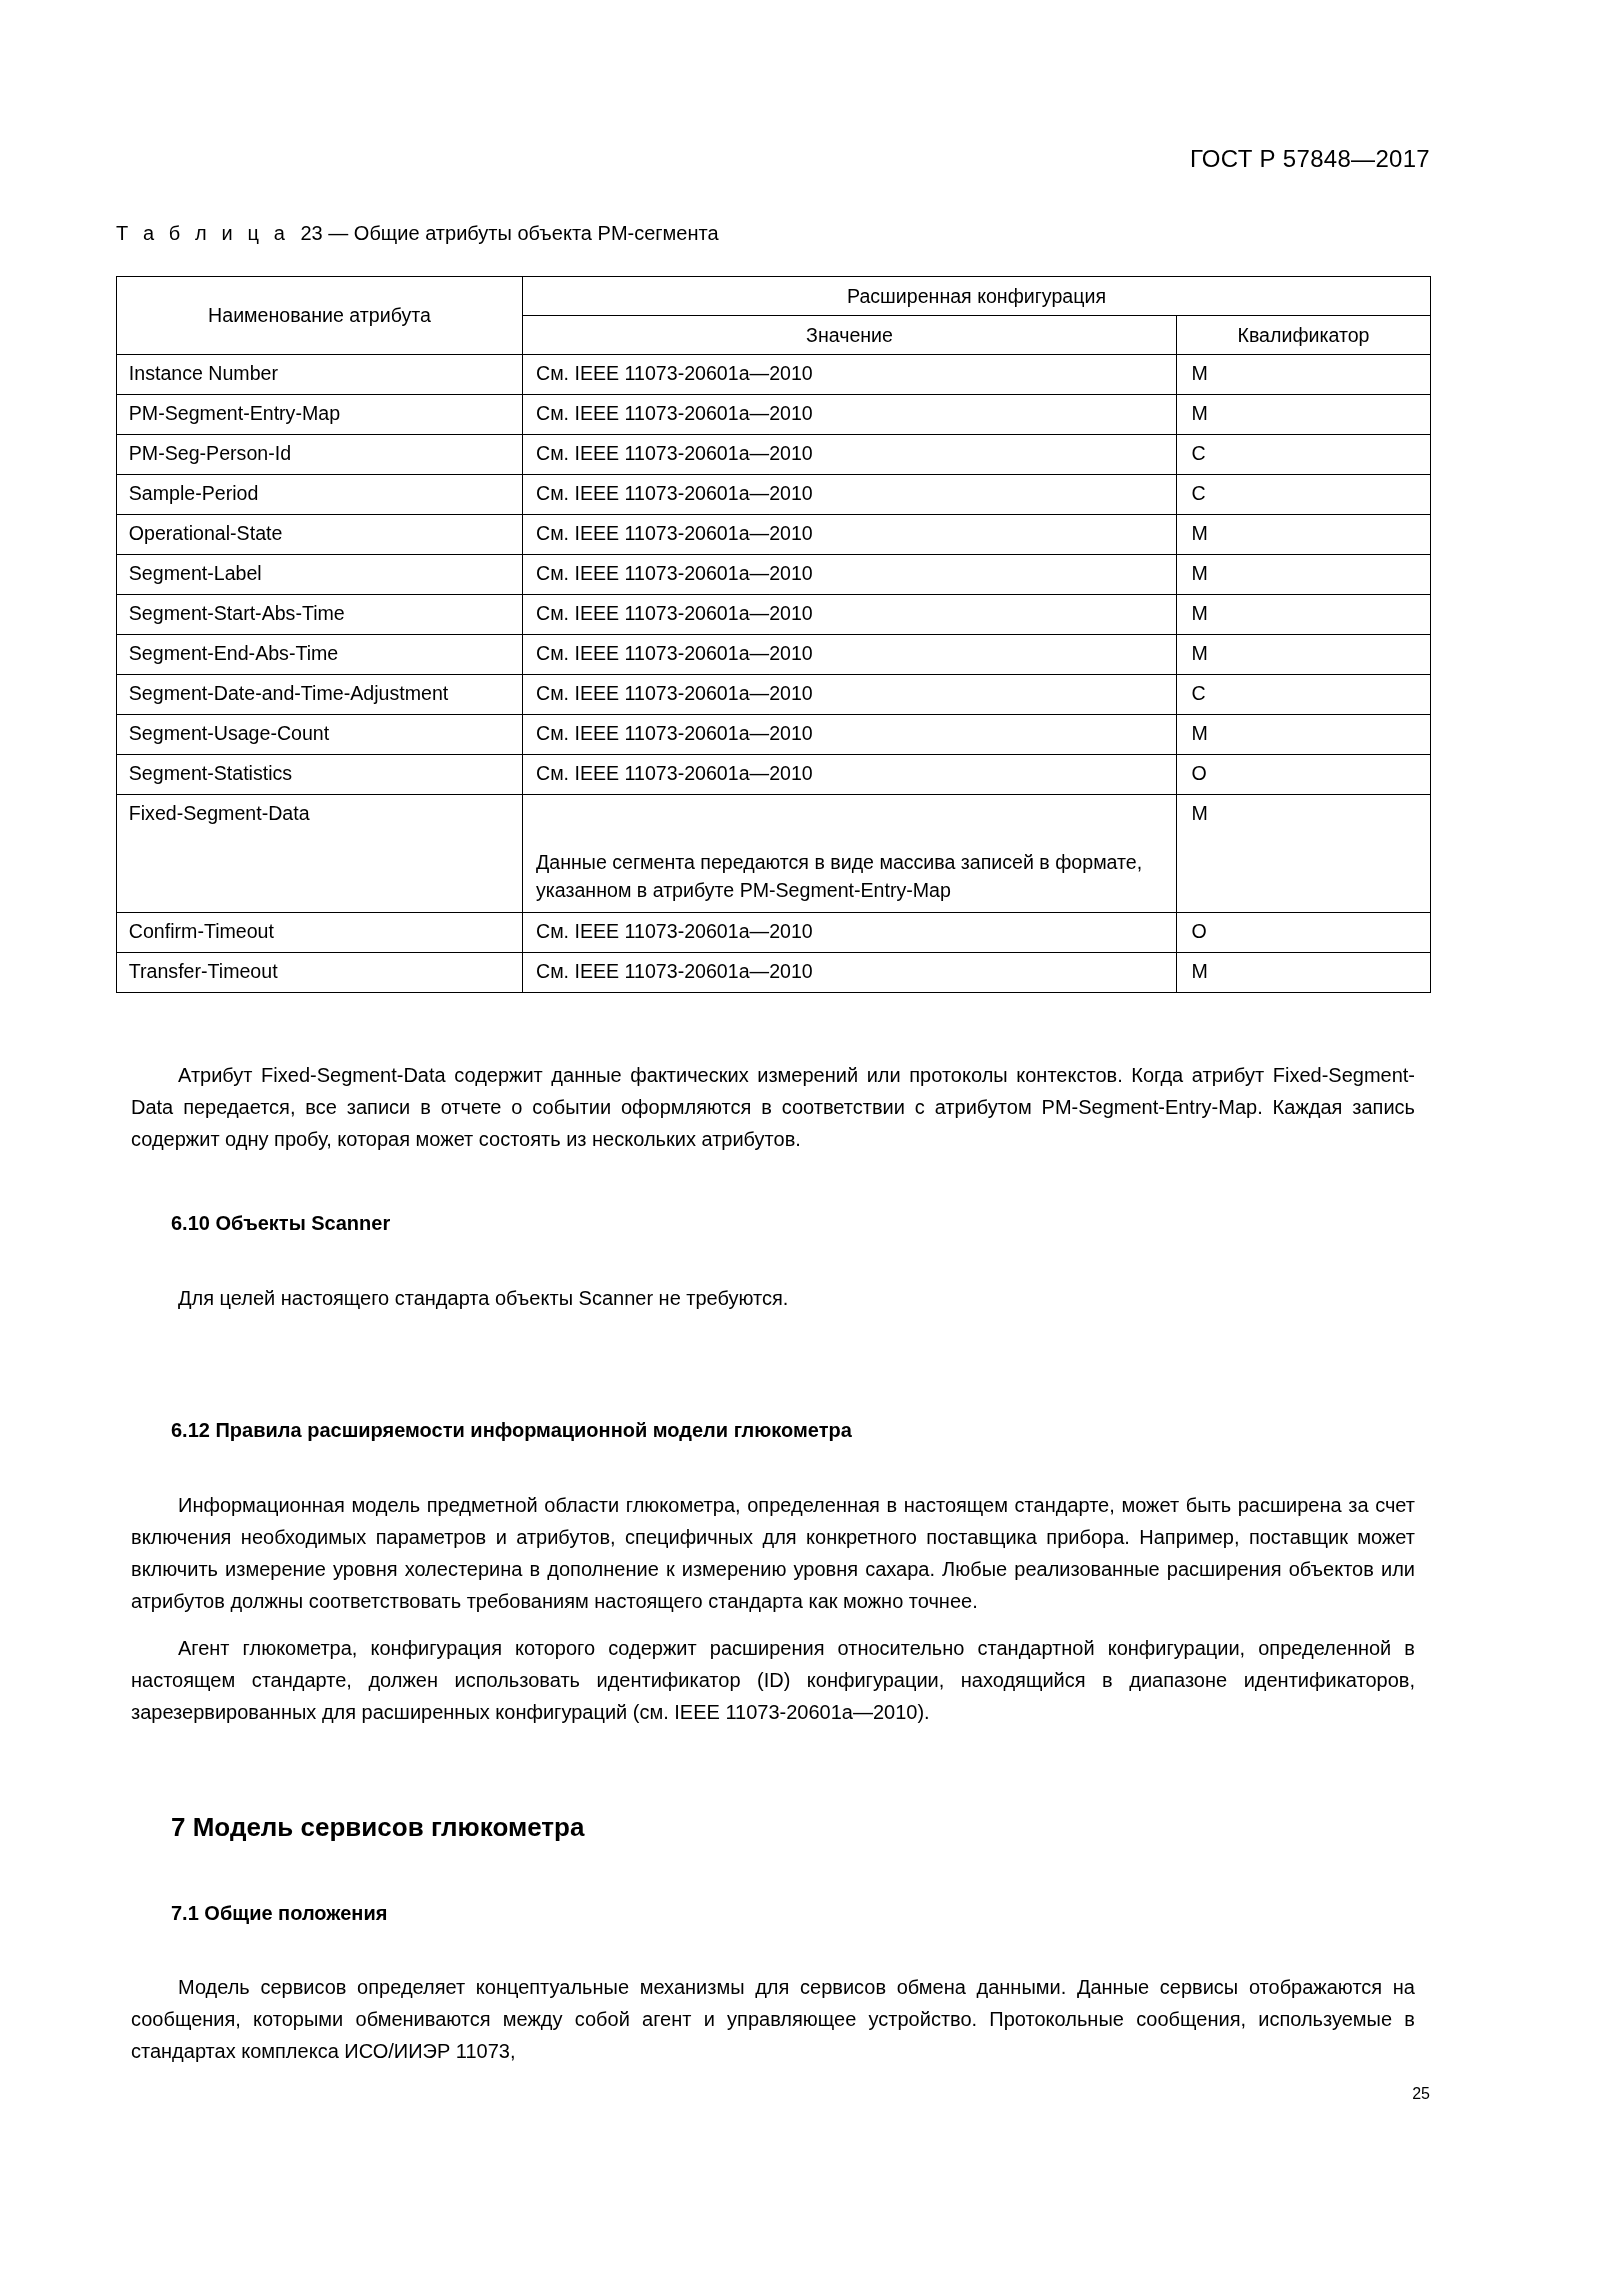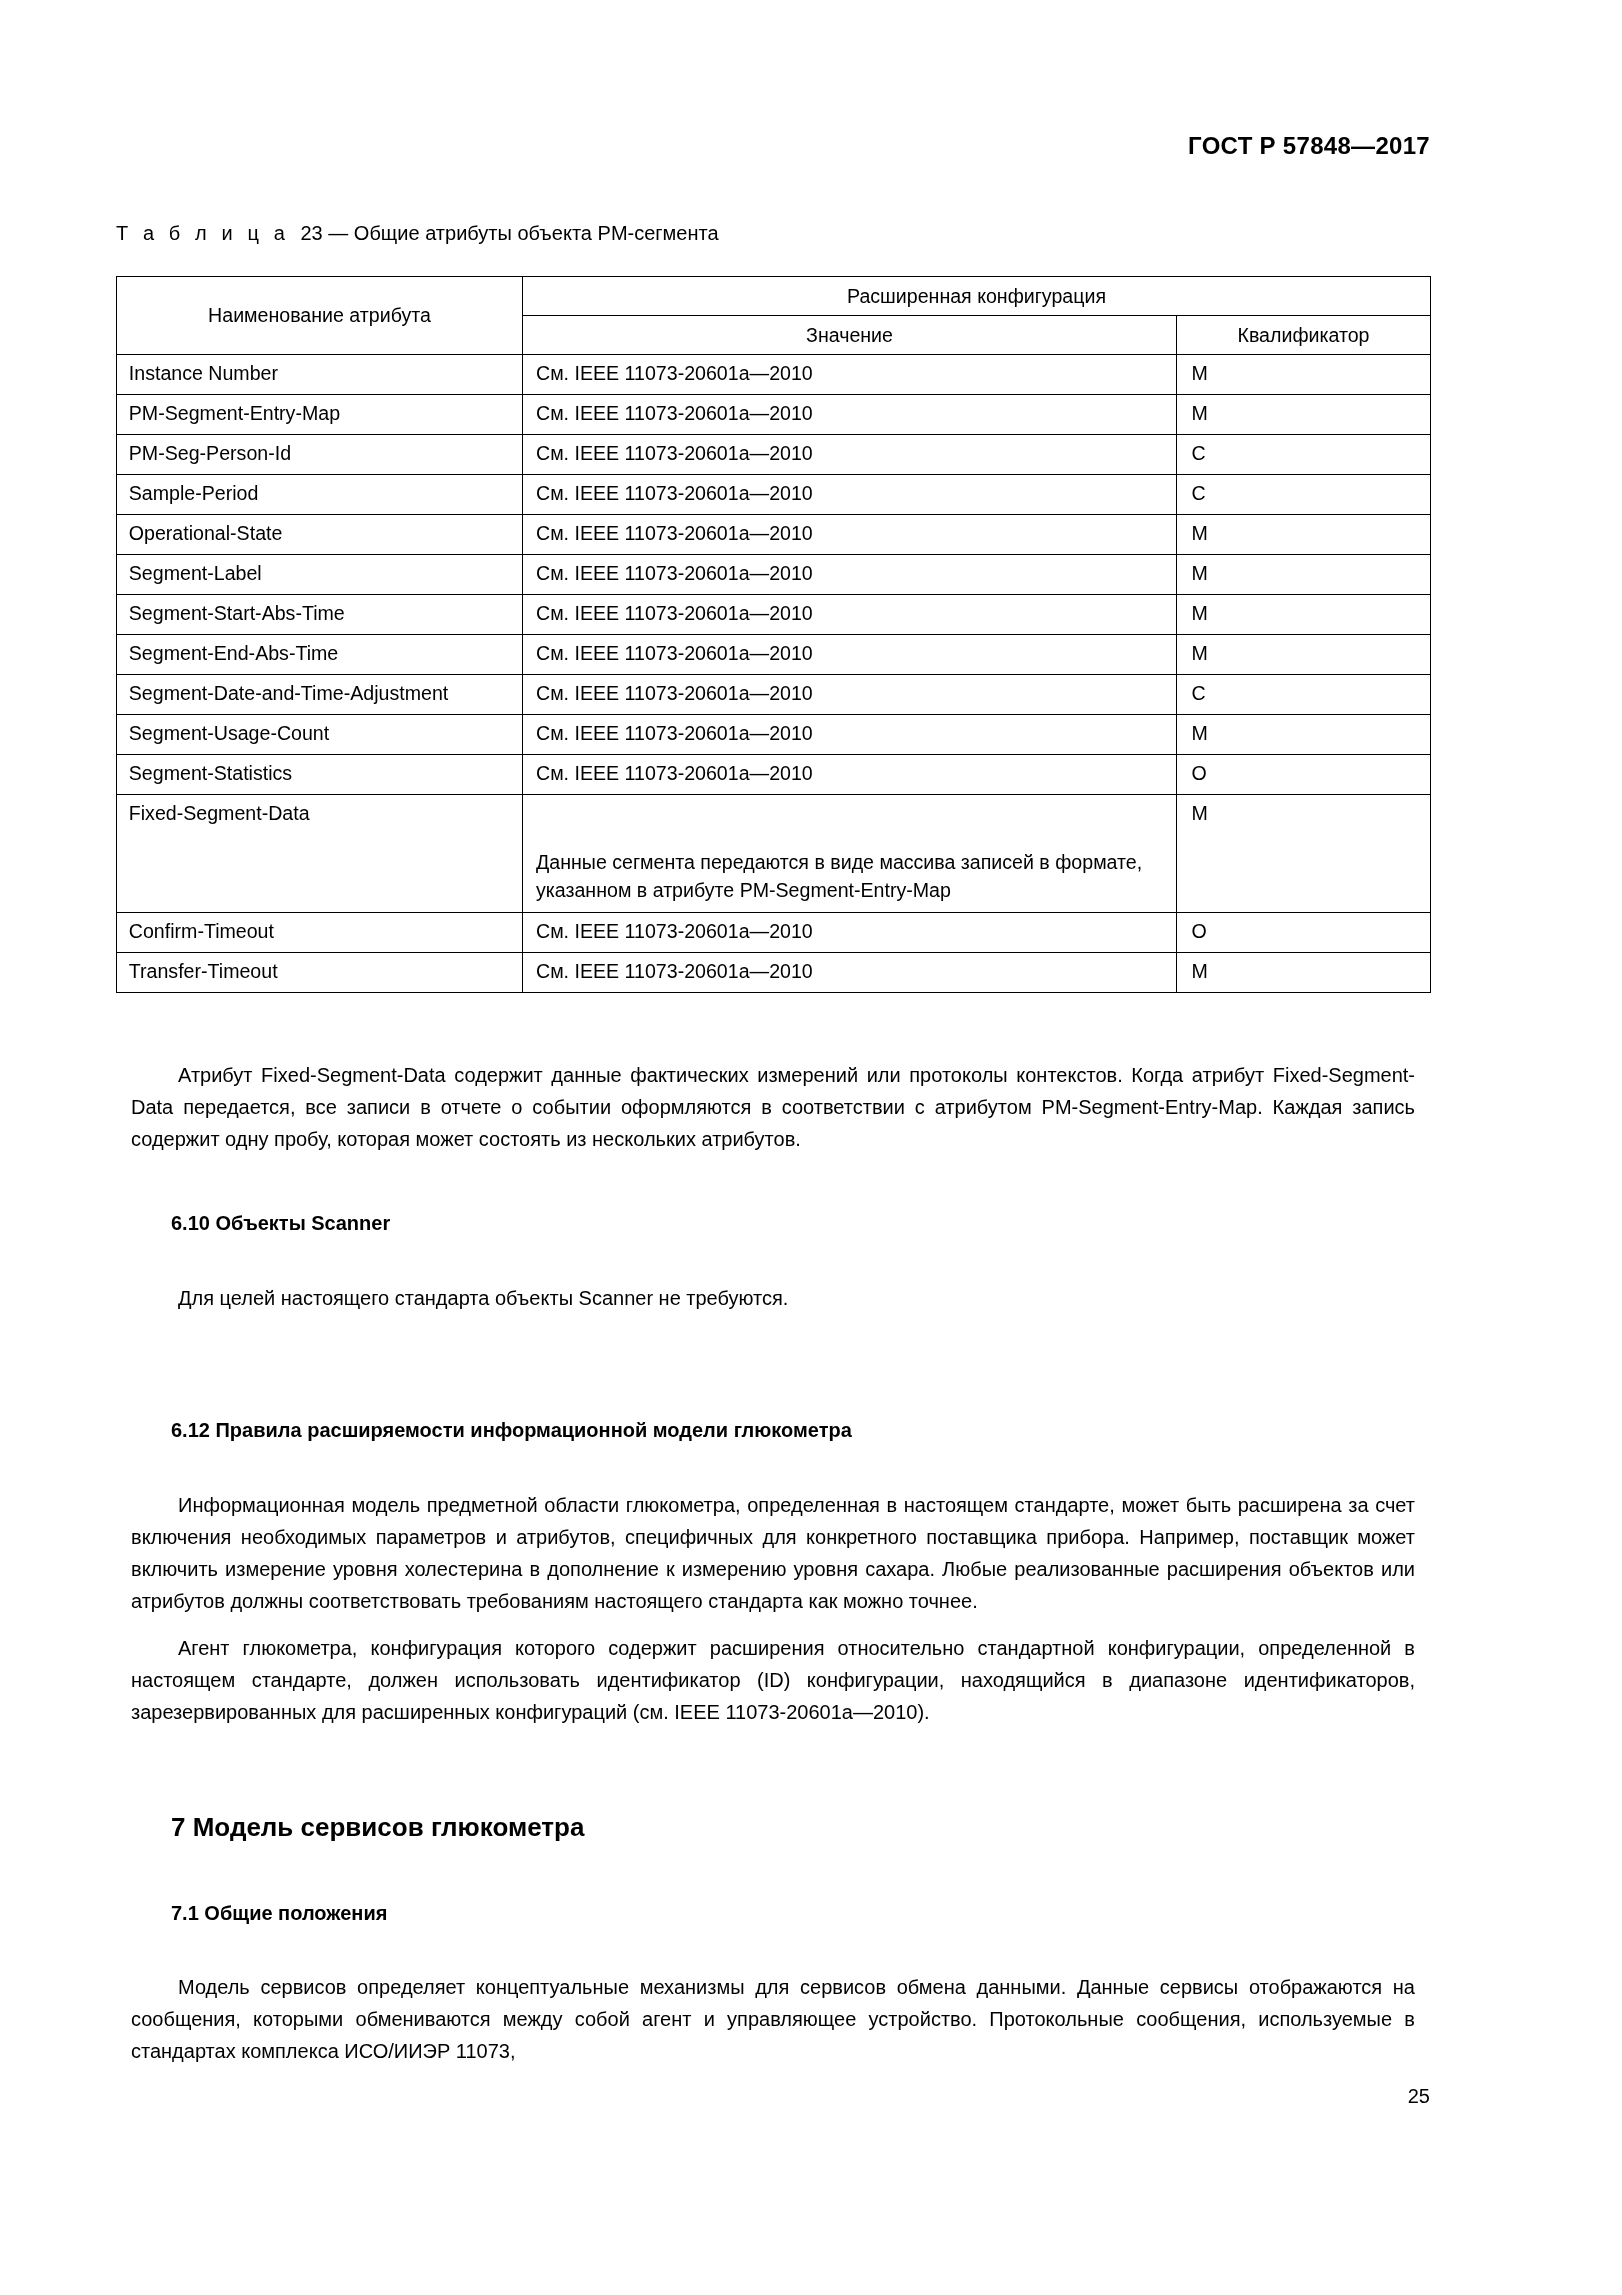--- a/index.html
+++ b/index.html
@@ -19,24 +19,24 @@
     width: 1623px;
     height: 2295px;
     background: #ffffff;
     overflow: hidden;
     box-sizing: border-box;
   }
 
   
   .page-header {
     position: absolute;
-    top: 132px;
+    top: 145px;
     right: 193px;
     font-size: 24px;
-    font-weight: bold;
+    font-weight: normal;
     letter-spacing: 0.3px;
     white-space: nowrap;
   }
 
   
   .table-caption {
     position: absolute;
     top: 222px;
     left: 116px;
     font-size: 20px;
@@ -135,21 +135,21 @@
   .sp-30 { height: 19.6px; }
   .sp-44 { height: 29px; }
   .sp-56 { height: 37px; }
   .sp-90 { height: 59px; }
 
   
   .page-number {
     position: absolute;
     right: 193px;
     top: 2085px;
-    font-size: 20px;
+    font-size: 16px;
   }
 </style>
 </head>
 <body>
 
 <div class="page">
 
   <div class="page-header">ГОСТ Р 57848—2017</div>
 
   <div class="table-caption">

